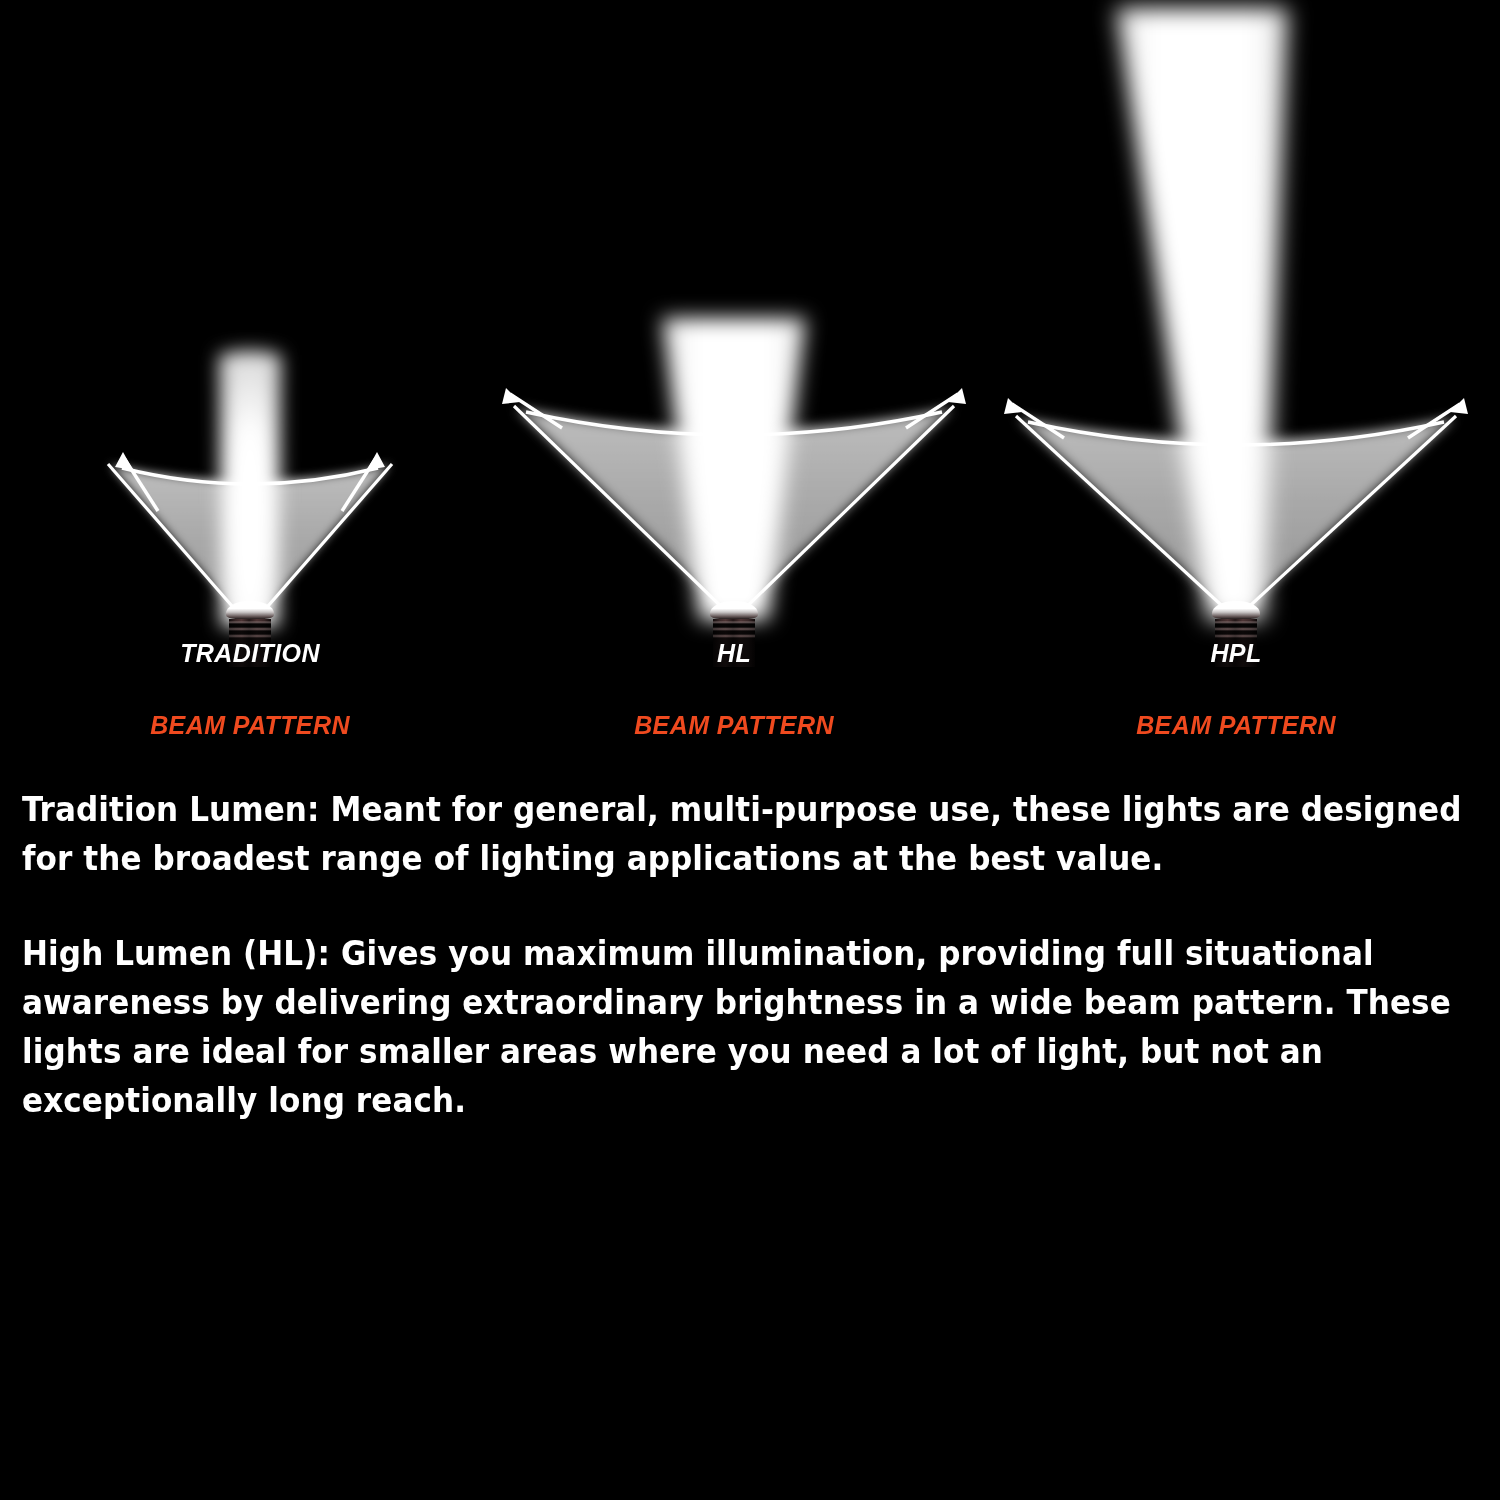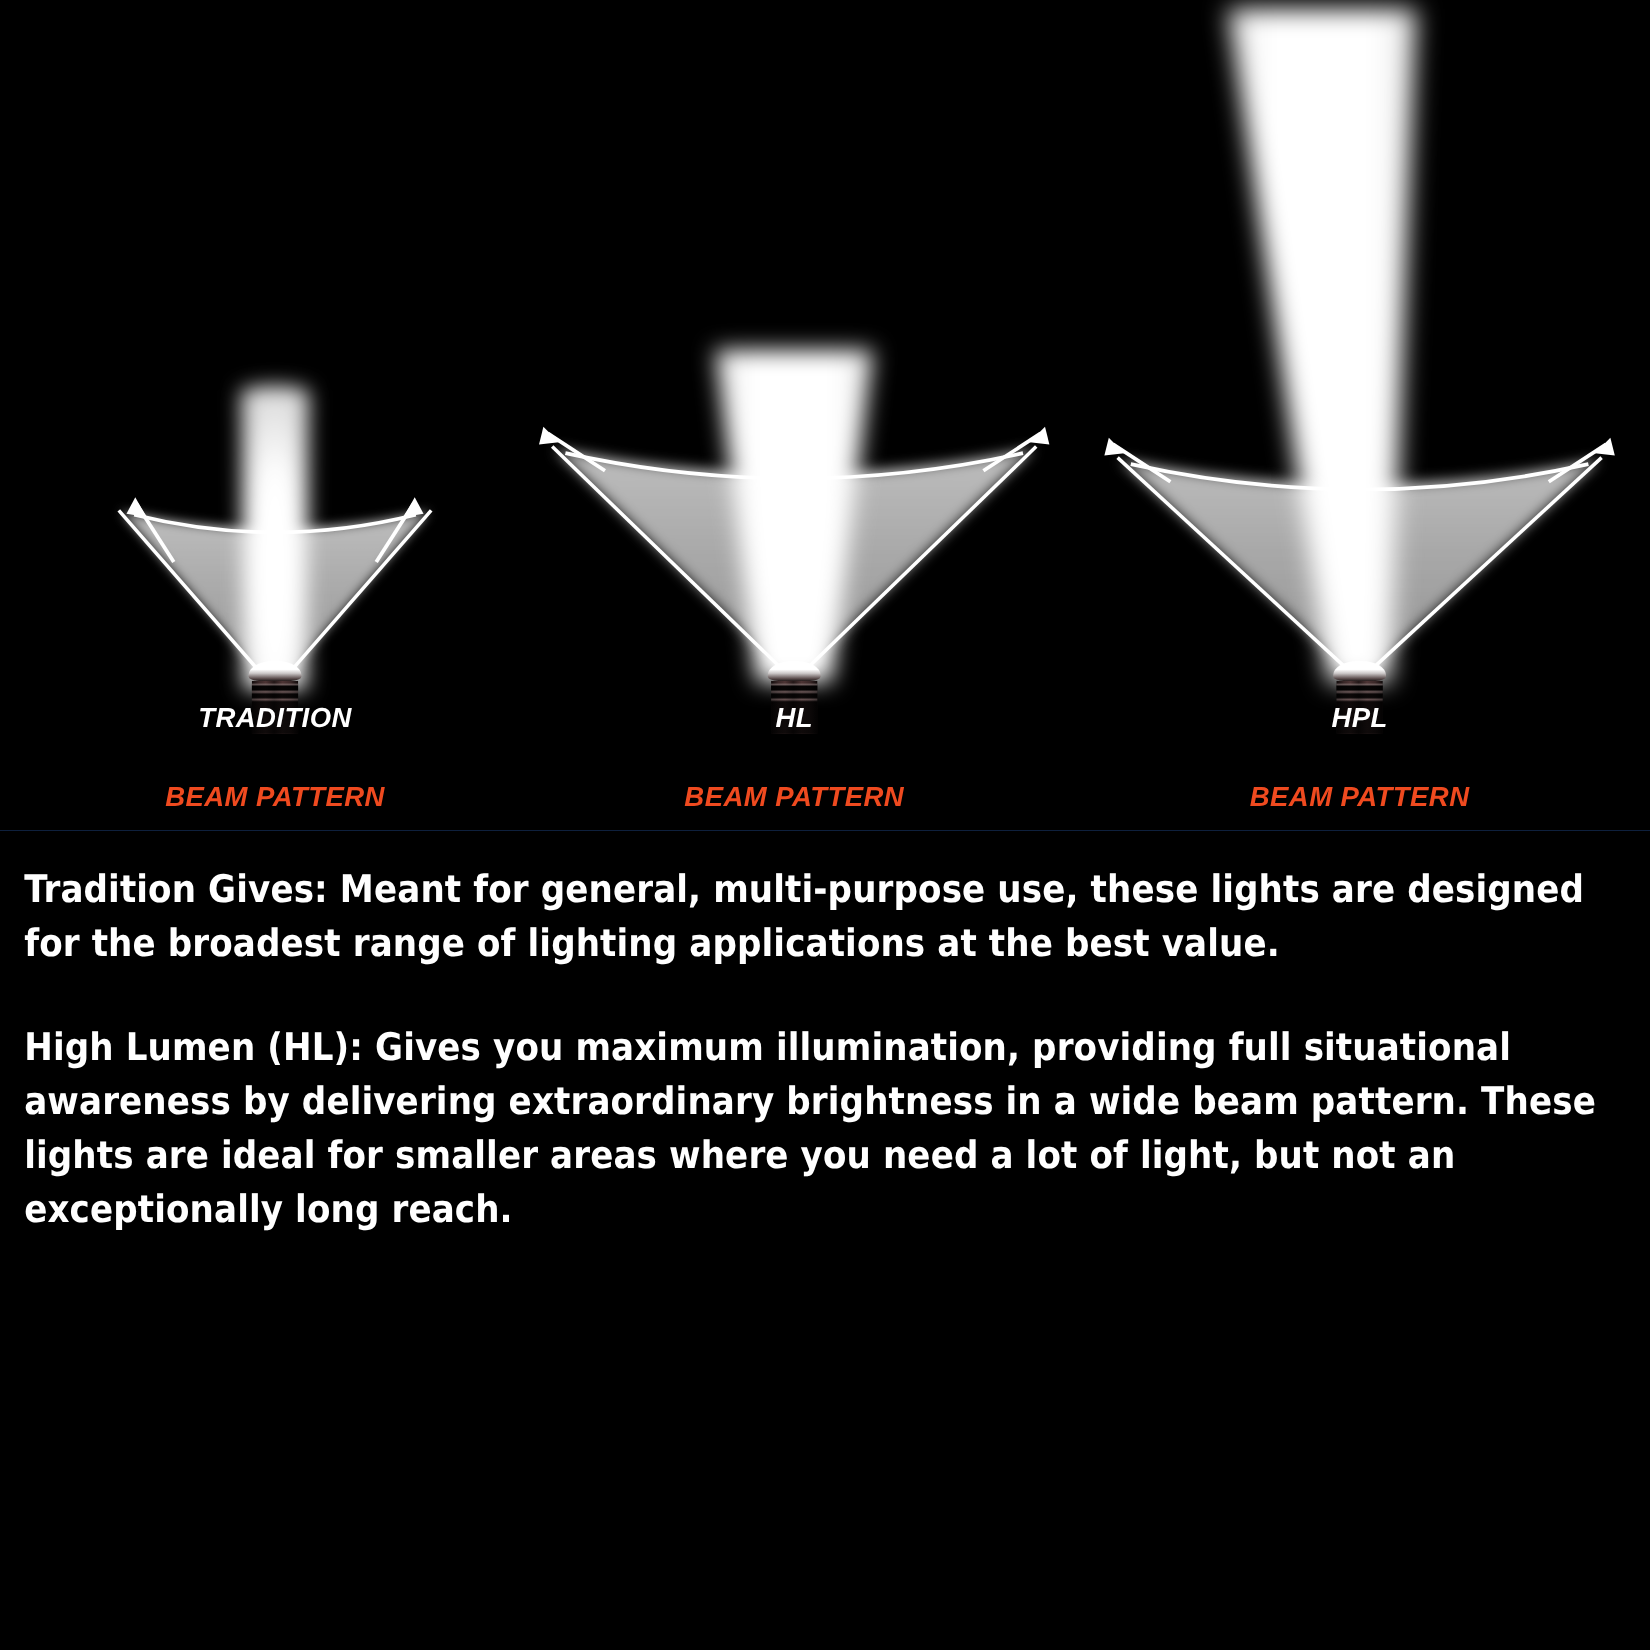--- a/index.html
+++ b/index.html
@@ -12,21 +12,21 @@
     width: 1500px;
     height: 1500px;
     overflow: hidden;
     font-family: "Liberation Sans", sans-serif;
     color: #ffffff;
   }
   #page {
     position: relative;
     width: 1500px;
     height: 1500px;
-    background: #3b82f6;
+    background: #fdba74;
   }
 
   
   #diagram-band {
     position: absolute;
     left: 0; top: 0;
     width: 1500px;
     height: 755px;
     background: #000000;
     overflow: hidden;
@@ -193,21 +193,21 @@
           <div class="torch-barrel" style="width:42px;height:48px;"></div>
         </div>
 
         <div class="beam-label" style="left:250px;">
           <span class="line-a">TRADITION</span>
           <span class="line-b">BEAM PATTERN</span>
         </div>
       </div>
     </div>
 
-    <div class="beam-figure" style="left:472px; width:500px;">
+    <div class="beam-figure" style="left:484px; width:500px;">
       <div class="fig-stage">
         <svg class="fig-svg" width="500" height="755" viewBox="0 0 500 755">
           <defs>
             <linearGradient id="h-cone" x1="0" y1="0" x2="0" y2="1">
               <stop offset="0%" stop-color="#c8c8c8"></stop>
               <stop offset="40%" stop-color="#b4b4b4"></stop>
               <stop offset="100%" stop-color="#9c9c9c"></stop>
             </linearGradient>
             <linearGradient id="h-col" x1="0" y1="0" x2="1" y2="0">
               <stop offset="0%" stop-color="#e6e6e6"></stop>
@@ -319,20 +319,20 @@
           <span class="line-a">HPL</span>
           <span class="line-b">BEAM PATTERN</span>
         </div>
       </div>
     </div>
 
   </div>
 
   <div id="copy">
 
-    <p class="para" id="para-1"><span class="lead">Tradition Gives:</span><span class="body"> Meant for general, multi-purpose use, these lights are designed for the broadest range of lighting applications at the best value.</span></p>
+    <p class="para" id="para-1"><span class="lead">Tradition Lumen:</span><span class="body"> Meant for general, multi-purpose use, these lights are designed for the broadest range of lighting applications at the best value.</span></p>
 
     <p class="para" id="para-2"><span class="lead">High Lumen (HL):</span><span class="body"> Gives you maximum illumination, providing full situational awareness by delivering extraordinary brightness in a wide beam pattern. These lights are ideal for smaller areas where you need a lot of light, but not an exceptionally long reach.</span></p>
 
 
   </div>
 
 </div>
 
 </body></html>

